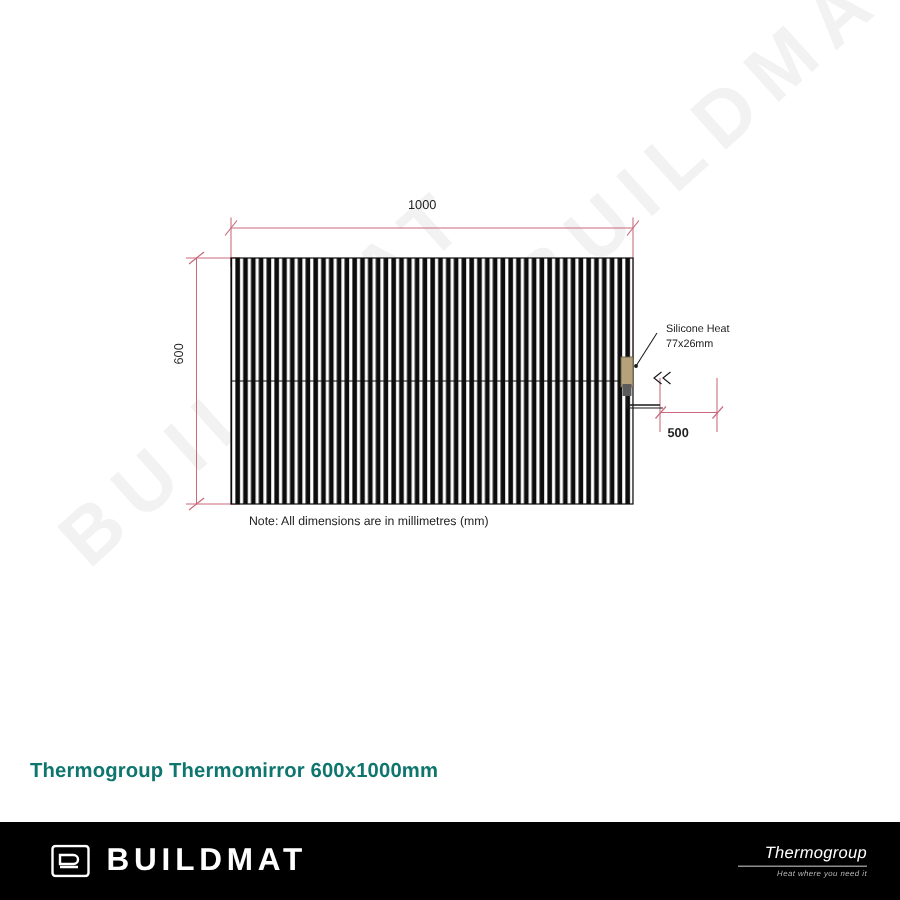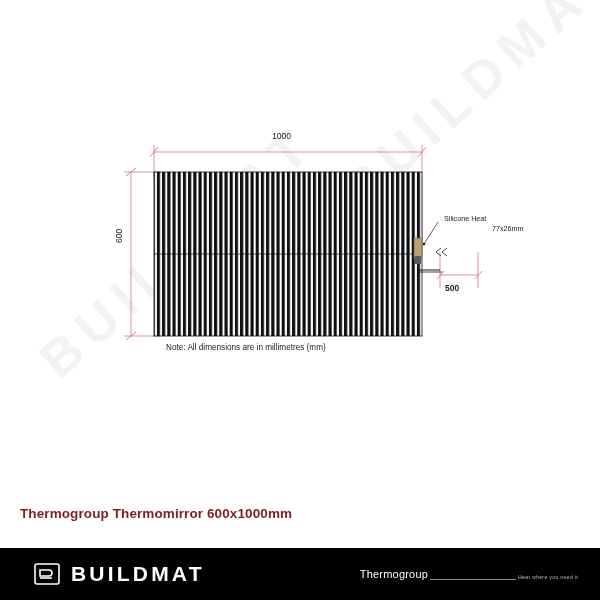--- a/index.html
+++ b/index.html
@@ -64,21 +64,21 @@
     display: block;
   }
 
   
   .product-title {
     position: absolute;
     left: 20px;
     top: 506px;
     font-size: 13.5px;
     font-weight: bold;
-    color: #7f1d1d;
+    color: #0f766e;
     letter-spacing: 0.1px;
   }
 
   
   .footer {
     position: absolute;
     left: 0;
     bottom: 0;
     width: 600px;
     height: 52px;
@@ -100,23 +100,25 @@
     position: relative;
   }
   .brand-name {
     color: #ffffff;
     font-size: 21px;
     font-weight: bold;
     letter-spacing: 3.2px;
   }
   .footer-right {
     display: flex;
+    flex-direction: column;
     align-items: flex-end;
     gap: 2px;
     padding-right: 8px;
+    font-style: italic;
   }
   .tg-name {
     color: #ffffff;
     font-size: 11px;
     letter-spacing: 0.2px;
   }
   .tg-rule {
     width: 86px;
     height: 1px;
     background: #8d8d8d;
@@ -196,21 +198,21 @@
 
       <path d="M424 244 L438 222" fill="none" stroke="#1a1a1a" stroke-width="0.7"></path>
       <circle cx="424" cy="244" r="1.3" fill="#1a1a1a"></circle>
     </svg>
 
     <div class="note" style="left:272px; top:131px; font-size:8.5px;">1000</div>
     <div class="note" style="left:114px; top:243px; font-size:8.5px; transform:rotate(-90deg); transform-origin:left top;">600</div>
     <div class="note" style="left:445px; top:283px; font-size:8.5px;font-weight:bold;">500</div>
 
     <div class="note" style="left:444px; top:214px; font-size:7.2px;">Silicone Heat</div>
-    <div class="note" style="left:444px; top:224px; font-size:7.2px;margin-left:48px;">77x26mm</div>
+    <div class="note" style="left:444px; top:224px; font-size:7.2px;">77x26mm</div>
 
     <div class="note" style="left:166px; top:343px; font-size:8.2px;text-align:center;">Note: All dimensions are in millimetres (mm)</div>
   </div>
 
   <div class="product-title">Thermogroup Thermomirror 600x1000mm</div>
 
   <div class="footer">
     <div class="brand">
       <div class="brand-mark">
         <svg width="26" height="22" viewBox="0 0 26 22" xmlns="http://www.w3.org/2000/svg">

